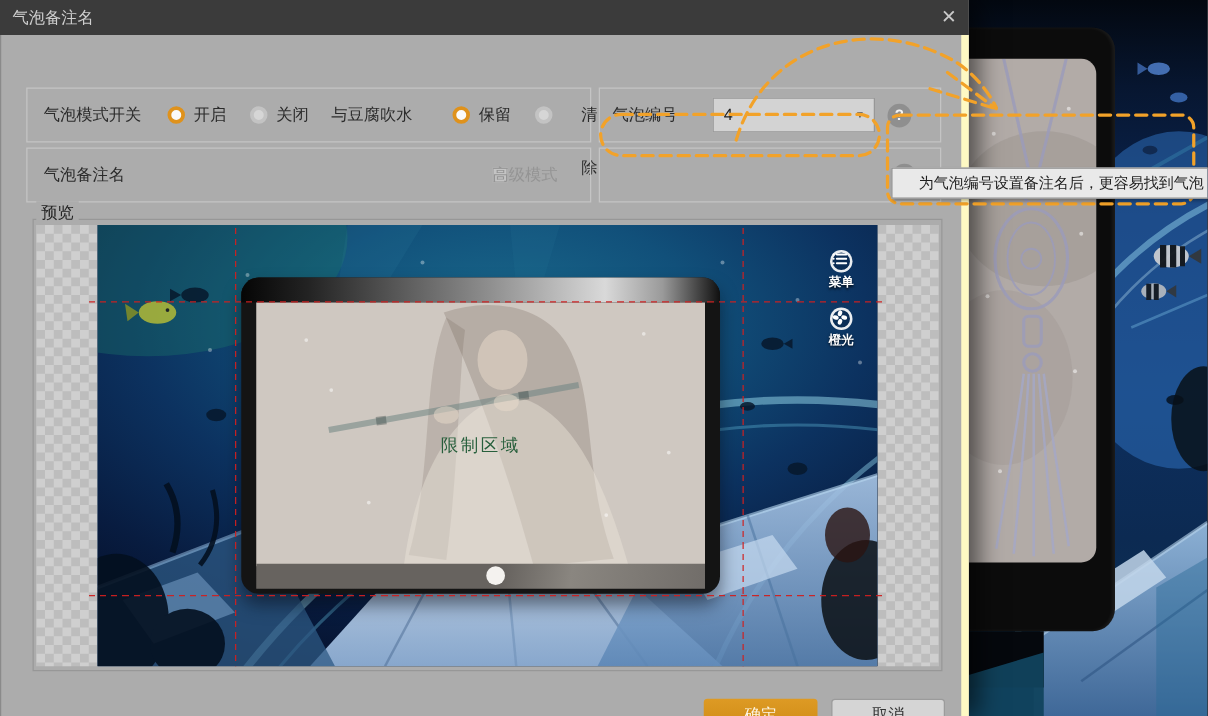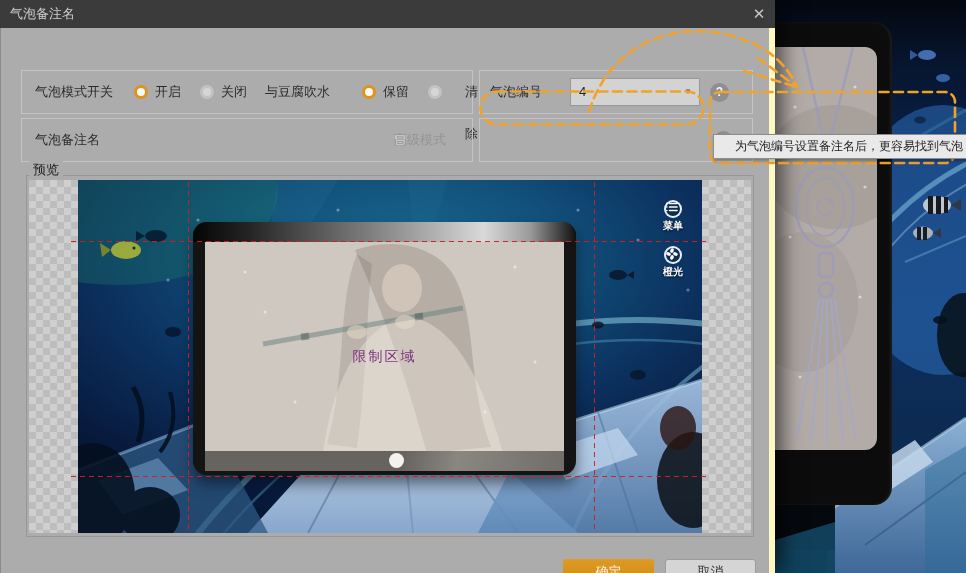--- a/index.html
+++ b/index.html
@@ -61,21 +61,21 @@
   .scene svg{position:absolute;left:0;top:0;}
 
   .tablet{position:absolute;left:115px;top:42px;width:383px;height:253px;background:#141414;border-radius:14px;
           box-shadow:0 9px 14px rgba(5,10,20,.5);z-index:2;}
   .tab-gloss{position:absolute;left:0;top:0;width:100%;height:20px;border-radius:14px 14px 0 0;
              background:linear-gradient(90deg,#050505 0%,#232323 14%,#8f8f8f 52%,#d9d9d9 76%,#9a9a9a 88%,#101010 100%);}
   .tab-screen{position:absolute;left:12px;top:20px;width:359px;height:211px;background:#cfc8c1;overflow:hidden;}
   .tab-bezel{position:absolute;left:12px;bottom:4px;width:359px;height:20px;background:#6e6a66;
              background:linear-gradient(100deg,#67635f 55%,#8a8680 70%,#716d69 100%);}
   .homebtn{position:absolute;left:184px;top:2px;width:15px;height:15px;border-radius:50%;background:#f4f2ef;}
-  .restricted{position:absolute;left:50%;top:106px;transform:translateX(-50%);color:#701a75;opacity:.9;
+  .restricted{position:absolute;left:50%;top:106px;transform:translateX(-50%);color:#14532d;opacity:.9;
               font-size:14px;letter-spacing:2px;white-space:nowrap;}
 
   .ovl-btn{position:absolute;width:18px;height:18px;border-radius:50%;border:2px solid rgba(255,255,255,.92);
            z-index:3;background:rgba(8,24,48,.25);display:flex;align-items:center;justify-content:center;}
   .ovl-lab{position:absolute;z-index:3;width:40px;text-align:center;color:#fff;font-size:10px;font-weight:bold;
            text-shadow:0 1px 2px rgba(0,0,0,.8);}
 
   .vline{position:absolute;width:1px;top:6px;height:351px;z-index:5;
          background:repeating-linear-gradient(to bottom,#cf1f1f 0 5px,transparent 5px 9px);opacity:.95;}
   .hline{position:absolute;height:1px;left:44px;width:638px;z-index:5;

